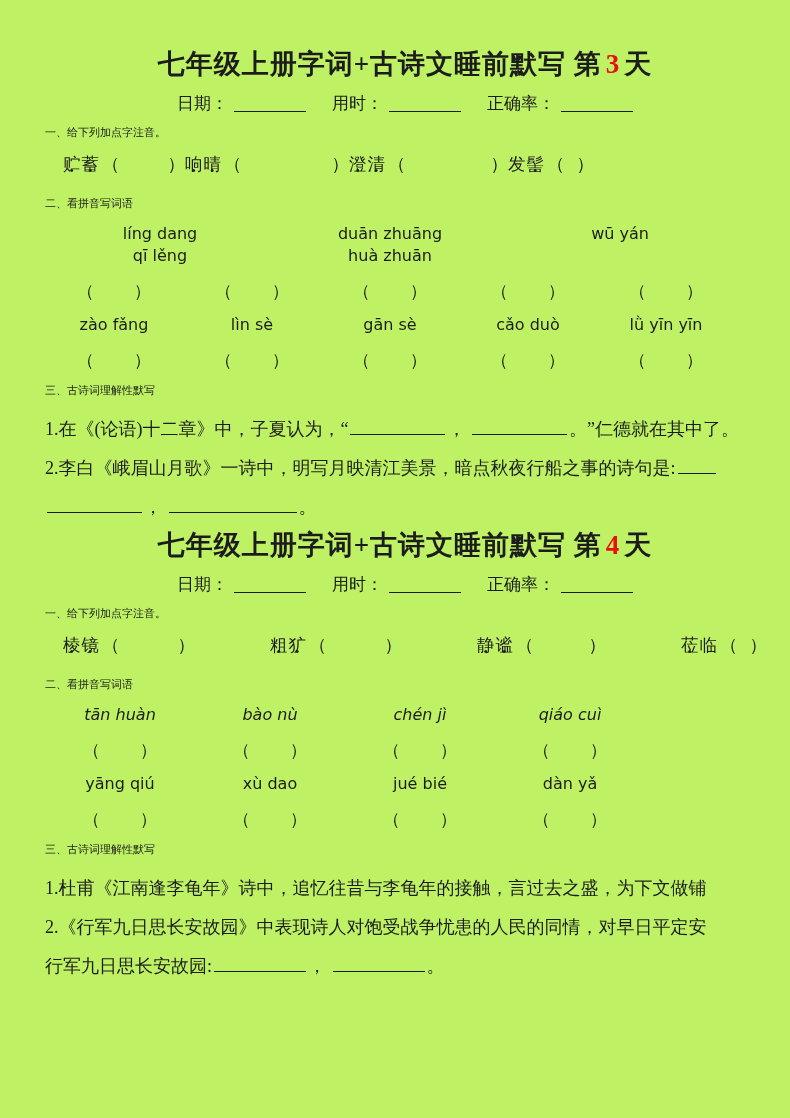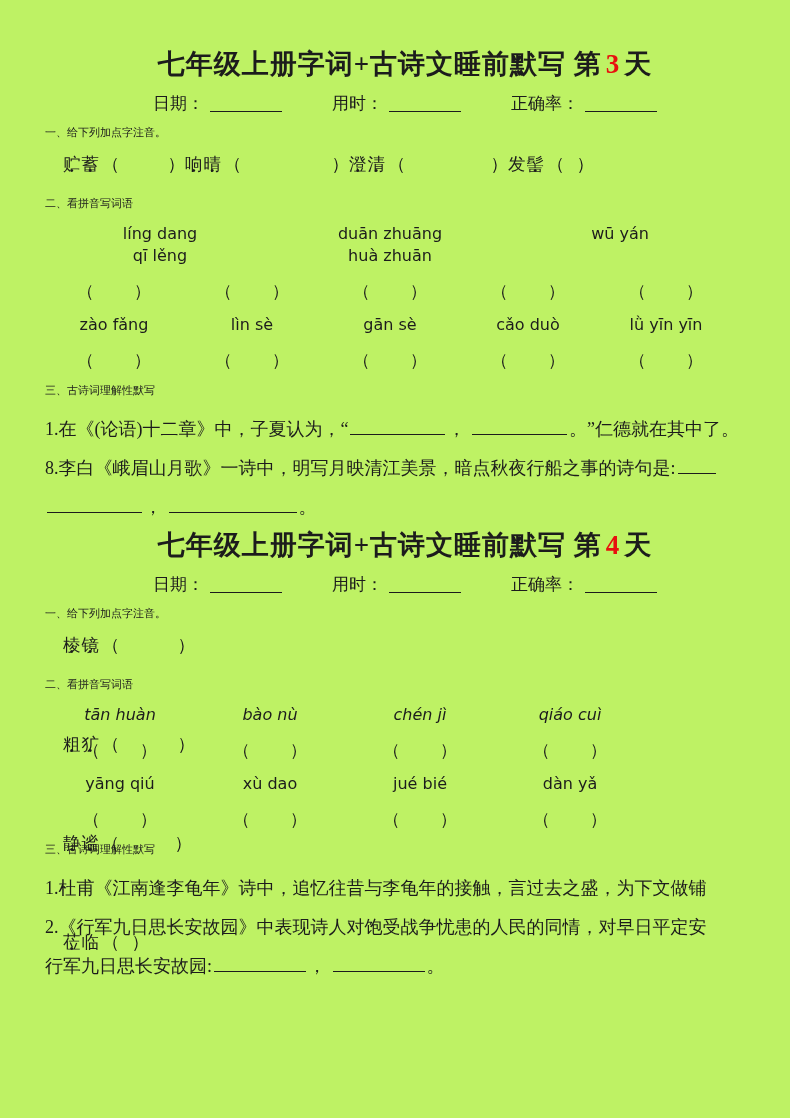--- a/index.html
+++ b/index.html
@@ -15,39 +15,39 @@
   }
   .title{
     margin:0 0 10px 0;
     text-align:center;
     font-size:27px;
     font-weight:bold;
     letter-spacing:1px;
   }
   .title .num{padding:0 4px;}
   .meta{
-    display:flex;justify-content:center;gap:50px;
+    display:flex;justify-content:center;gap:26px;
     font-size:17px;margin-bottom:10px;
   }
   .blank{
     display:inline-block;
     border-bottom:1.4px solid #1c1c1c;
     height:0.95em;
     margin-bottom:-3px;
   }
   .meta .blank{width:72px;margin-left:6px;}
   .sec-heading{font-size:11px;margin:0 0 12px 0;}
   .zhuyin-row{
     display:flex;
     margin:0 0 8px 18px;
     font-size:17.5px;
     height:36px;
     align-items:flex-start;
   }
-  .zhuyin-row.wide{gap:75px;flex-direction:column;}
+  .zhuyin-row.wide{gap:75px;}
   .zitem{white-space:nowrap;}
   .zword{letter-spacing:1px;margin-right:2px;}
   .zchar{position:relative;display:inline-block;}
   .zchar.dotted::after{
     content:"•";
     position:absolute;left:50%;transform:translateX(-50%);
     top:1.02em;font-size:0.72em;line-height:1;
   }
   .pgap{display:inline-block;}
   .pinyin-block{margin-left:0;}
@@ -111,21 +111,21 @@
           <div class="ccell"><span>（</span><span class="pgap" style="width: 40px;"></span><span>）</span></div>
           <div class="ccell"><span>（</span><span class="pgap" style="width: 40px;"></span><span>）</span></div>
           <div class="ccell"><span>（</span><span class="pgap" style="width: 40px;"></span><span>）</span></div>
           <div class="ccell"><span>（</span><span class="pgap" style="width: 40px;"></span><span>）</span></div>
           <div class="ccell"><span>（</span><span class="pgap" style="width: 40px;"></span><span>）</span></div>
         </div>
       </div>
     <div class="sec-heading">三、古诗词理解性默写</div>
     <div class="questions">
         <div class="qline"><span class="qtext">1.在《(论语)十二章》中，子夏认为，“</span><span class="blank q-blank" style="width: 95px;"></span><span class="qtext">， </span><span class="blank q-blank" style="width: 95px;"></span><span class="qtext">。”仁德就在其中了。</span></div>
-        <div class="qline"><span class="qtext">8.李白《峨眉山月歌》一诗中，明写月映清江美景，暗点秋夜行船之事的诗句是:</span><span class="blank q-blank" style="width: 38px;"></span></div>
+        <div class="qline"><span class="qtext">2.李白《峨眉山月歌》一诗中，明写月映清江美景，暗点秋夜行船之事的诗句是:</span><span class="blank q-blank" style="width: 38px;"></span></div>
         <div class="qline"><span class="blank q-blank" style="width: 95px;"></span><span class="qtext">， </span><span class="blank q-blank" style="width: 128px;"></span><span class="qtext">。</span></div>
       </div>
   </section>
 
   <section class="day">
     <h1 class="title"><span>七年级上册字词+古诗文睡前默写 第</span><span class="num" style="color: rgb(232, 16, 14);">4</span><span>天</span></h1>
     <div class="meta">
       <span><span>日期：</span><span class="blank"></span></span>
       <span><span>用时：</span><span class="blank"></span></span>
       <span><span>正确率：</span><span class="blank"></span></span>

